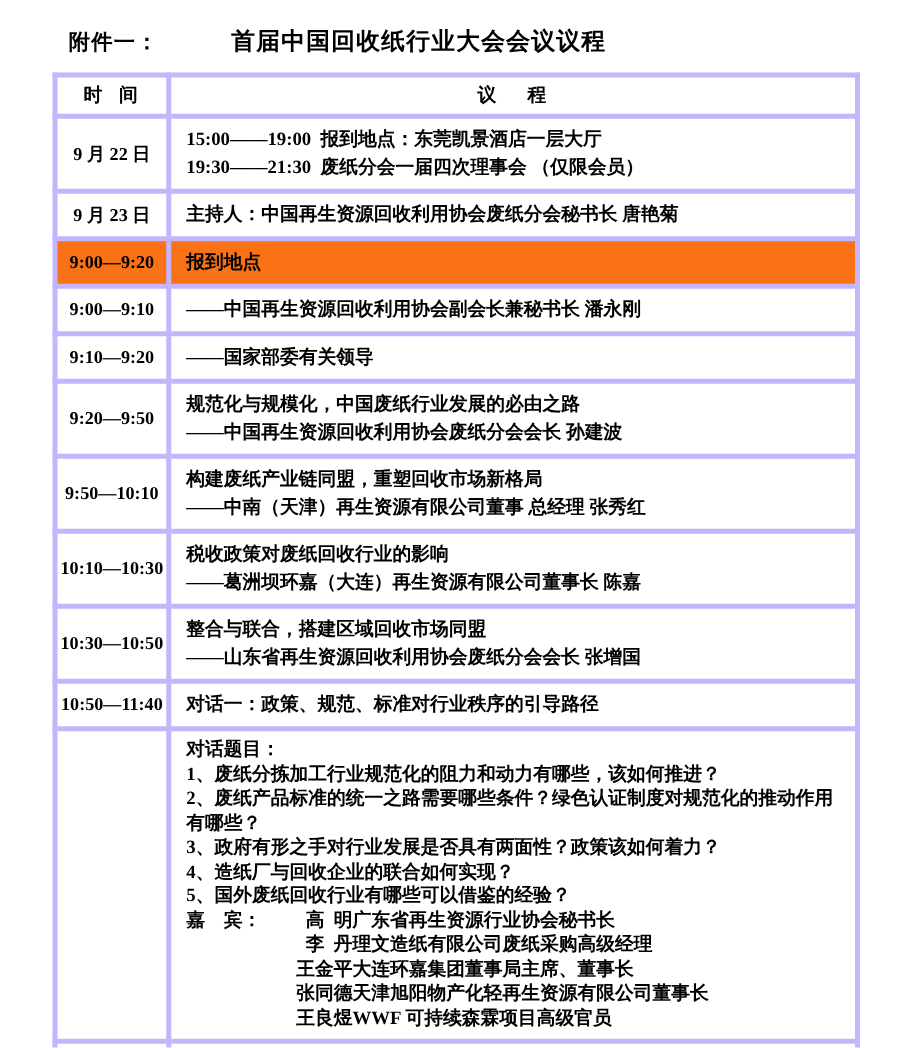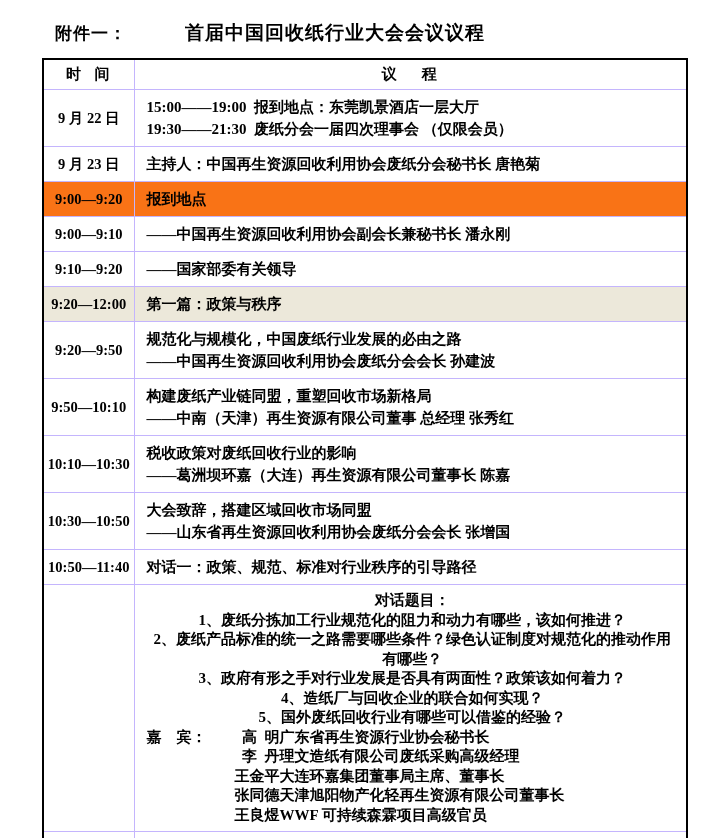--- a/index.html
+++ b/index.html
@@ -31,21 +31,21 @@
     letter-spacing: 1px;
     white-space: pre;
   }
 
   table.agenda {
     width: 646px;
     border-collapse: collapse;
     table-layout: fixed;
   }
   table.agenda, table.agenda th, table.agenda td {
-    border: 1px solid #c4b5fd;
+    border: 4px solid #c4b5fd;
   }
   table.agenda { border: 2px solid #000000; }
 
   th, td {
     font-weight: bold;
     vertical-align: middle;
     white-space: pre-wrap;
   }
   th {
     font-size: 15px;
@@ -62,21 +62,21 @@
   }
   td.agenda-cell {
     font-size: 15px;
     padding: 6px 8px 6px 12px;
     text-align: left;
   }
   .line { line-height: 22px; }
   tr.shaded { background: #ece8da; }
 
   
-  td.agenda-cell .dlg-line { line-height: 19.5px; font-size: 15px; text-align: center; }
+  td.agenda-cell .dlg-line { line-height: 19.5px; font-size: 15px; }
   .guest-row { display: flex; line-height: 19.5px; }
   .guest-label { width: 71px; flex: 0 0 71px; white-space: pre; }
   .guest-name  { width: 62px; flex: 0 0 62px; white-space: pre; text-align: right; }
   .guest-title { flex: 1 1 auto; white-space: pre-wrap; }
 </style>
 </head>
 <body>
 
 <div class="page">
   <div class="heading">
@@ -109,39 +109,35 @@
           <td class="agenda-cell"><div class="line">报到地点</div></td>
         </tr>
         <tr>
           <td class="time-cell">9:00—9:10</td>
           <td class="agenda-cell"><div class="line">——中国再生资源回收利用协会副会长兼秘书长 潘永刚</div></td>
         </tr>
         <tr>
           <td class="time-cell">9:10—9:20</td>
           <td class="agenda-cell"><div class="line">——国家部委有关领导</div></td>
         </tr>
-        <tr class="shaded" style="background: rgb(236, 232, 218);">
-          <td class="time-cell">9:20—12:00</td>
-          <td class="agenda-cell"><div class="line">第一篇：政策与秩序</div></td>
-        </tr>
         <tr>
           <td class="time-cell">9:20—9:50</td>
           <td class="agenda-cell"><div class="line">规范化与规模化，中国废纸行业发展的必由之路</div><div class="line">——中国再生资源回收利用协会废纸分会会长 孙建波</div></td>
         </tr>
         <tr>
           <td class="time-cell">9:50—10:10</td>
           <td class="agenda-cell"><div class="line">构建废纸产业链同盟，重塑回收市场新格局</div><div class="line">——中南（天津）再生资源有限公司董事 总经理 张秀红</div></td>
         </tr>
         <tr>
           <td class="time-cell">10:10—10:30</td>
           <td class="agenda-cell"><div class="line">税收政策对废纸回收行业的影响</div><div class="line">——葛洲坝环嘉（大连）再生资源有限公司董事长 陈嘉</div></td>
         </tr>
         <tr>
           <td class="time-cell">10:30—10:50</td>
-          <td class="agenda-cell"><div class="line">大会致辞，搭建区域回收市场同盟</div><div class="line">——山东省再生资源回收利用协会废纸分会会长 张增国</div></td>
+          <td class="agenda-cell"><div class="line">整合与联合，搭建区域回收市场同盟</div><div class="line">——山东省再生资源回收利用协会废纸分会会长 张增国</div></td>
         </tr>
         <tr>
           <td class="time-cell">10:50—11:40</td>
           <td class="agenda-cell"><div class="line">对话一：政策、规范、标准对行业秩序的引导路径</div></td>
         </tr>
         <tr>
           <td class="time-cell"></td>
           <td class="agenda-cell"><div class="dlg-line">对话题目：</div><div class="dlg-line">1、废纸分拣加工行业规范化的阻力和动力有哪些，该如何推进？</div><div class="dlg-line">2、废纸产品标准的统一之路需要哪些条件？绿色认证制度对规范化的推动作用有哪些？</div><div class="dlg-line">3、政府有形之手对行业发展是否具有两面性？政策该如何着力？</div><div class="dlg-line">4、造纸厂与回收企业的联合如何实现？</div><div class="dlg-line">5、国外废纸回收行业有哪些可以借鉴的经验？</div><div class="guest-row"><span class="guest-label">嘉    宾：</span><span class="guest-name">高  明</span><span class="guest-title">广东省再生资源行业协会秘书长</span></div><div class="guest-row"><span class="guest-label"></span><span class="guest-name">李  丹</span><span class="guest-title">理文造纸有限公司废纸采购高级经理</span></div><div class="guest-row"><span class="guest-label"></span><span class="guest-name">王金平</span><span class="guest-title">大连环嘉集团董事局主席、董事长</span></div><div class="guest-row"><span class="guest-label"></span><span class="guest-name">张同德</span><span class="guest-title">天津旭阳物产化轻再生资源有限公司董事长</span></div><div class="guest-row"><span class="guest-label"></span><span class="guest-name">王良煜</span><span class="guest-title">WWF 可持续森霖项目高级官员</span></div></td>
         </tr>
         <tr>

